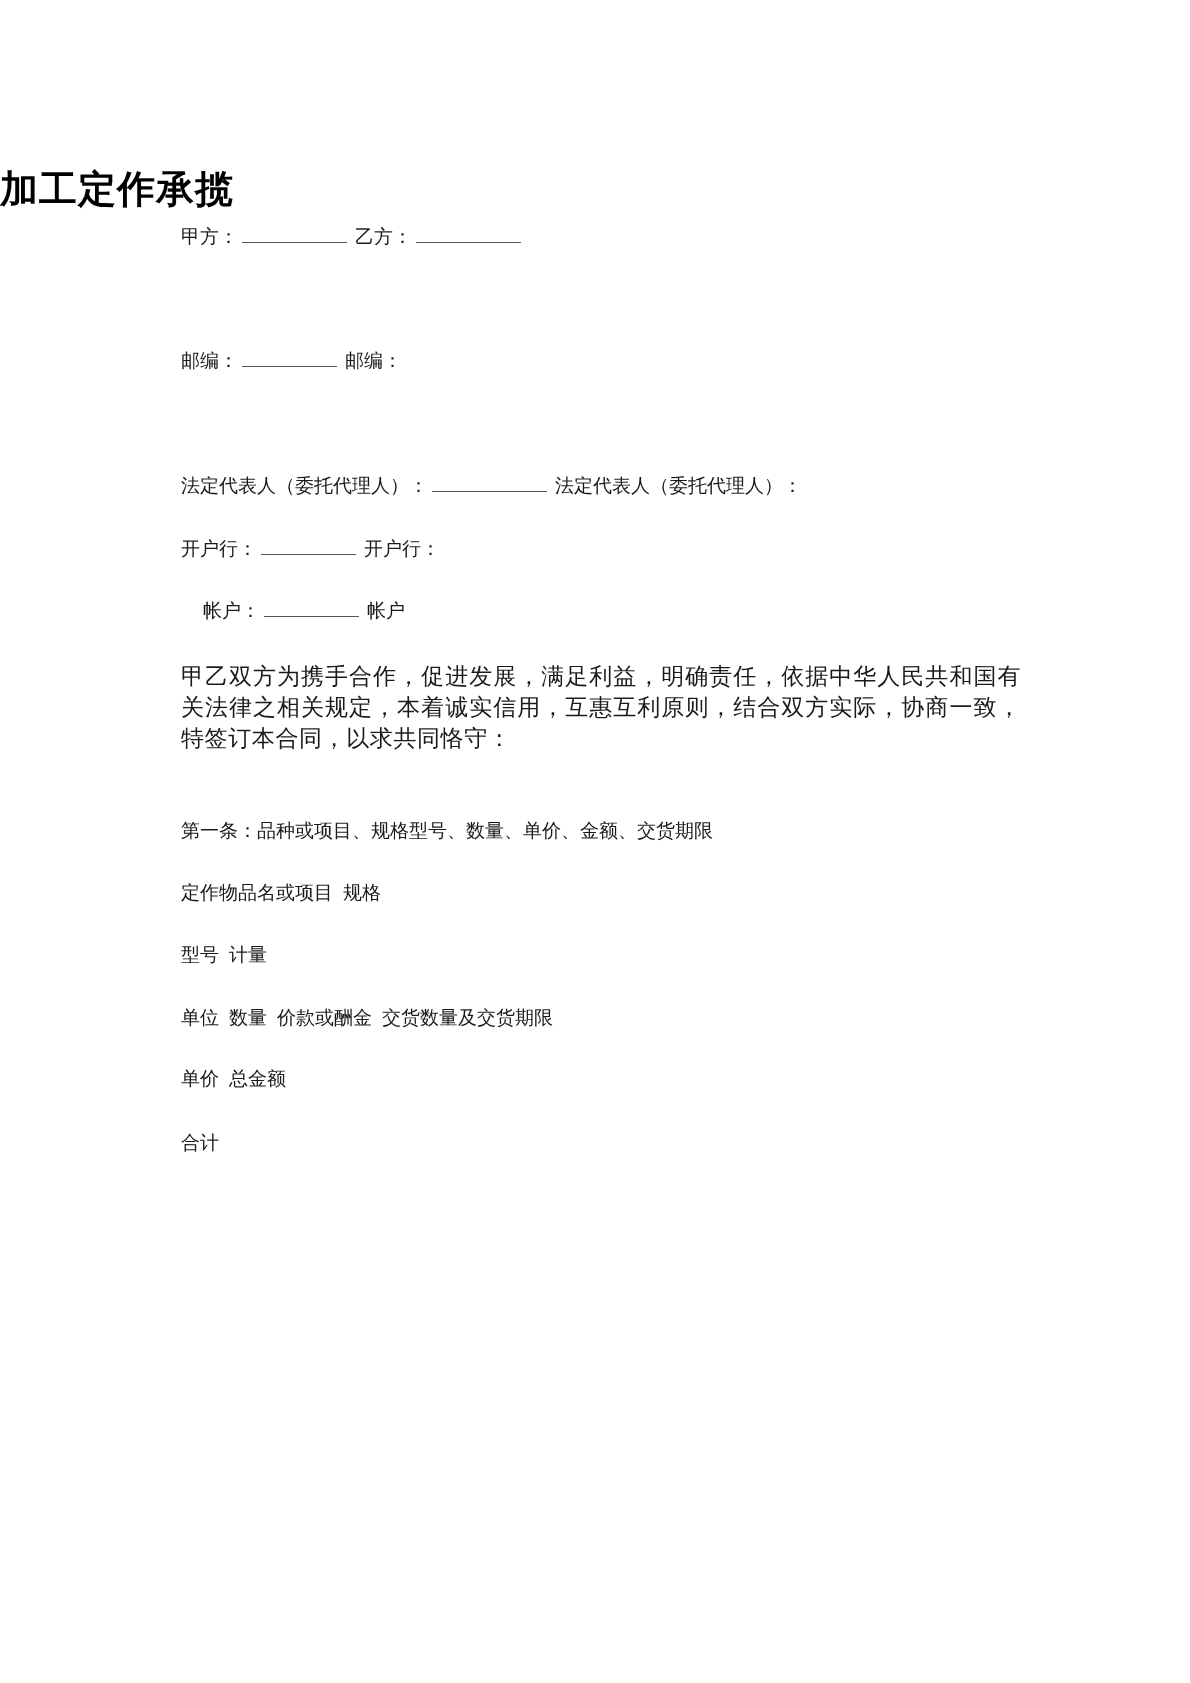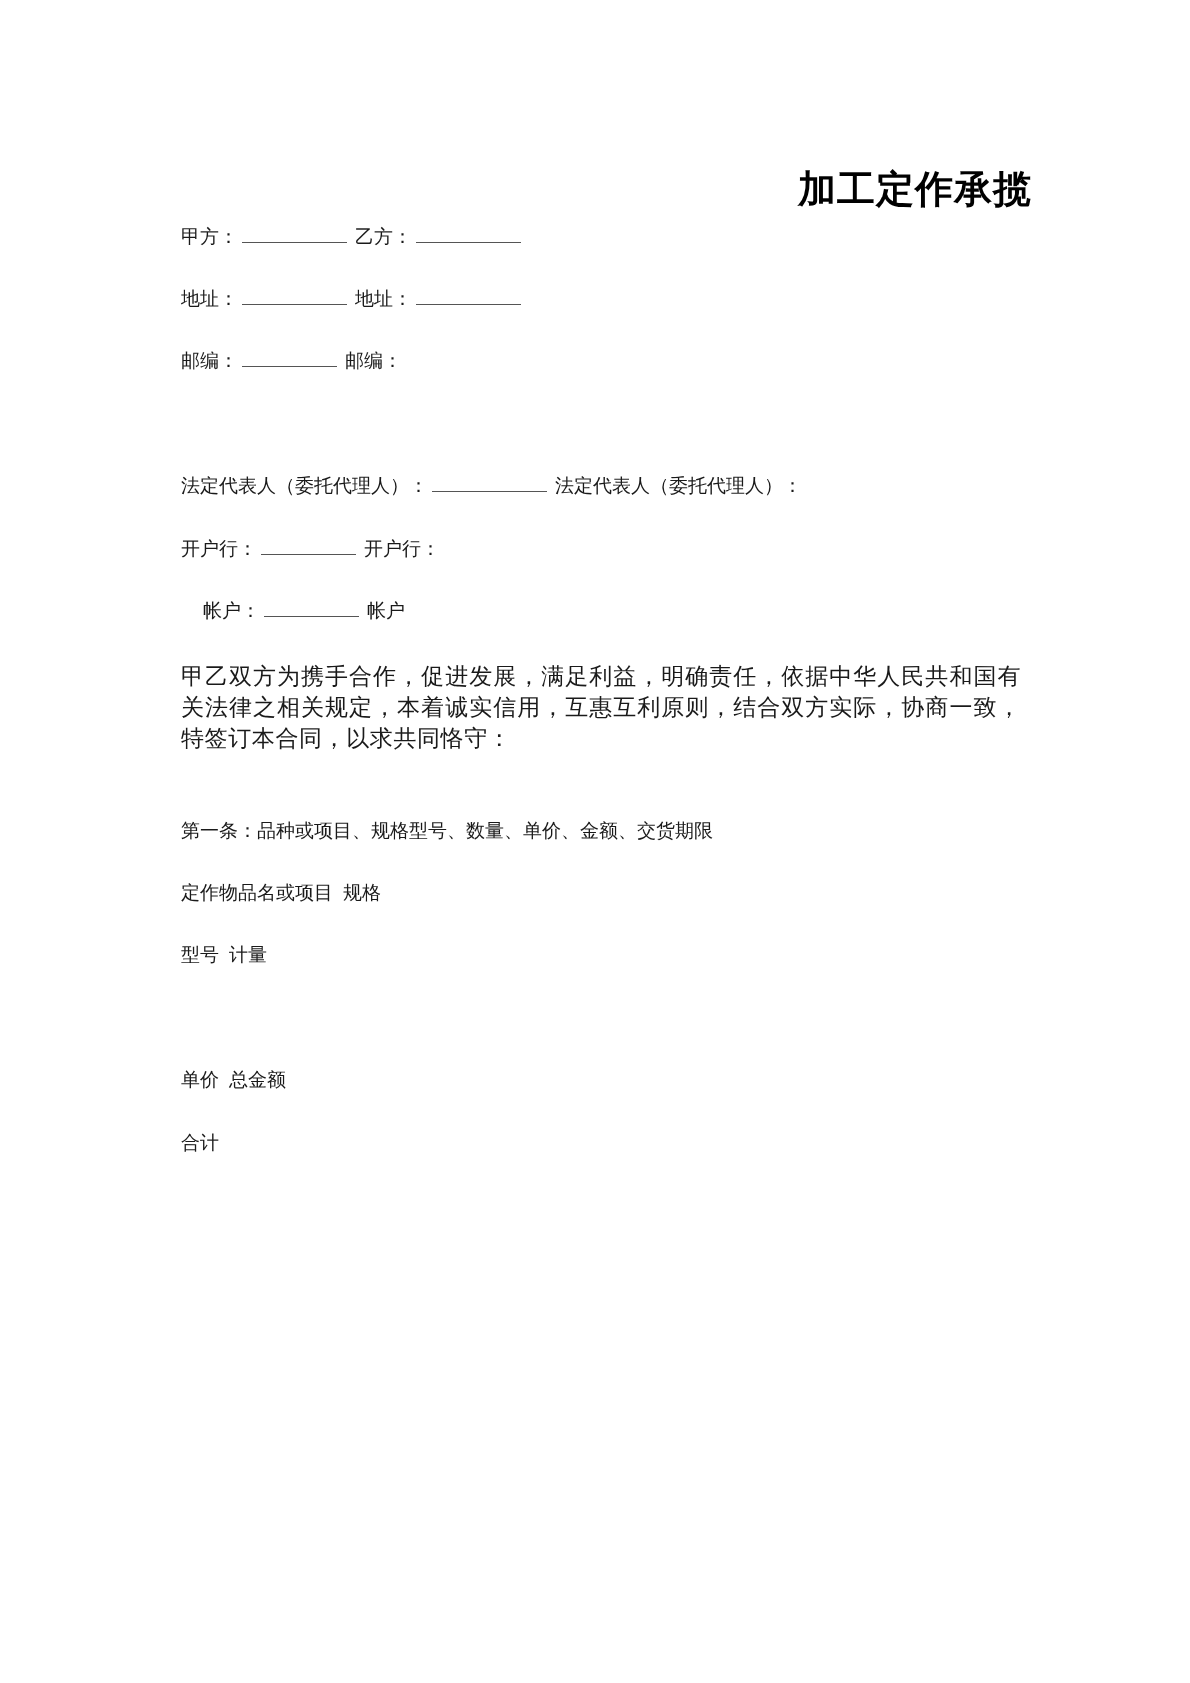--- a/index.html
+++ b/index.html
@@ -19,21 +19,21 @@
       position: absolute;
       left: 0; top: 0;
       width: 1190px; height: 1683px;
       background: #ffffff;
     }
     .title {
       position: absolute;
       left: 0;
       width: 1032px;
       top: 166px;
-      text-align: right;
+      text-align: left;
       font-size: 38px;
       font-weight: bold;
       letter-spacing: 1px;
       color: #000;
       line-height: 46px;
     }
     .line {
       position: absolute;
       left: 181px;
       font-size: 19px;
@@ -65,23 +65,20 @@
 <body>
 
 <div class="page">
 
   <div class="title">加工定作承揽</div>
 
   <div class="line" style="top:224px;text-align:center;">
     <span>甲方：</span><span class="blank w105"></span><span>乙方：</span><span class="blank w105"></span>
   </div>
 
-  <div class="line" style="top:286px;">
-    <span>地址：</span><span class="blank w105"></span><span>地址：</span><span class="blank w105"></span>
-  </div>
 
   <div class="line" style="top:348px;">
     <span>邮编：</span><span class="blank w95"></span><span>邮编：</span>
   </div>
 
 
   <div class="line" style="top:473px;font-family:Liberation Mono, monospace;">
     <span>法定代表人（委托代理人）：</span><span class="blank w115"></span><span>法定代表人（委托代理人）：</span>
   </div>
 
@@ -98,22 +95,25 @@
   <div class="line" style="top:818px;">第一条：品种或项目、规格型号、数量、单价、金额、交货期限</div>
 
   <div class="line" style="top:880px;">
     <span>定作物品名或项目</span><span class="sp"></span><span>规格</span>
   </div>
 
   <div class="line" style="top:942px;">
     <span>型号</span><span class="sp"></span><span>计量</span>
   </div>
 
+  <div class="line" style="top:1005px;">
+    <span>单位</span><span class="sp"></span><span>数量</span><span class="sp"></span><span>价款或酬金</span><span class="sp"></span><span>交货数量及交货期限</span>
+  </div>
 
-  <div class="line" style="top:1067px;">
+  <div class="line" style="top:1067px;font-family:Liberation Serif, serif;">
     <span>单价</span><span class="sp"></span><span>总金额</span>
   </div>
 
   <div class="line" style="top:1130px;">
     <span>合计</span>
   </div>
 
 </div>
 
 </body></html>

